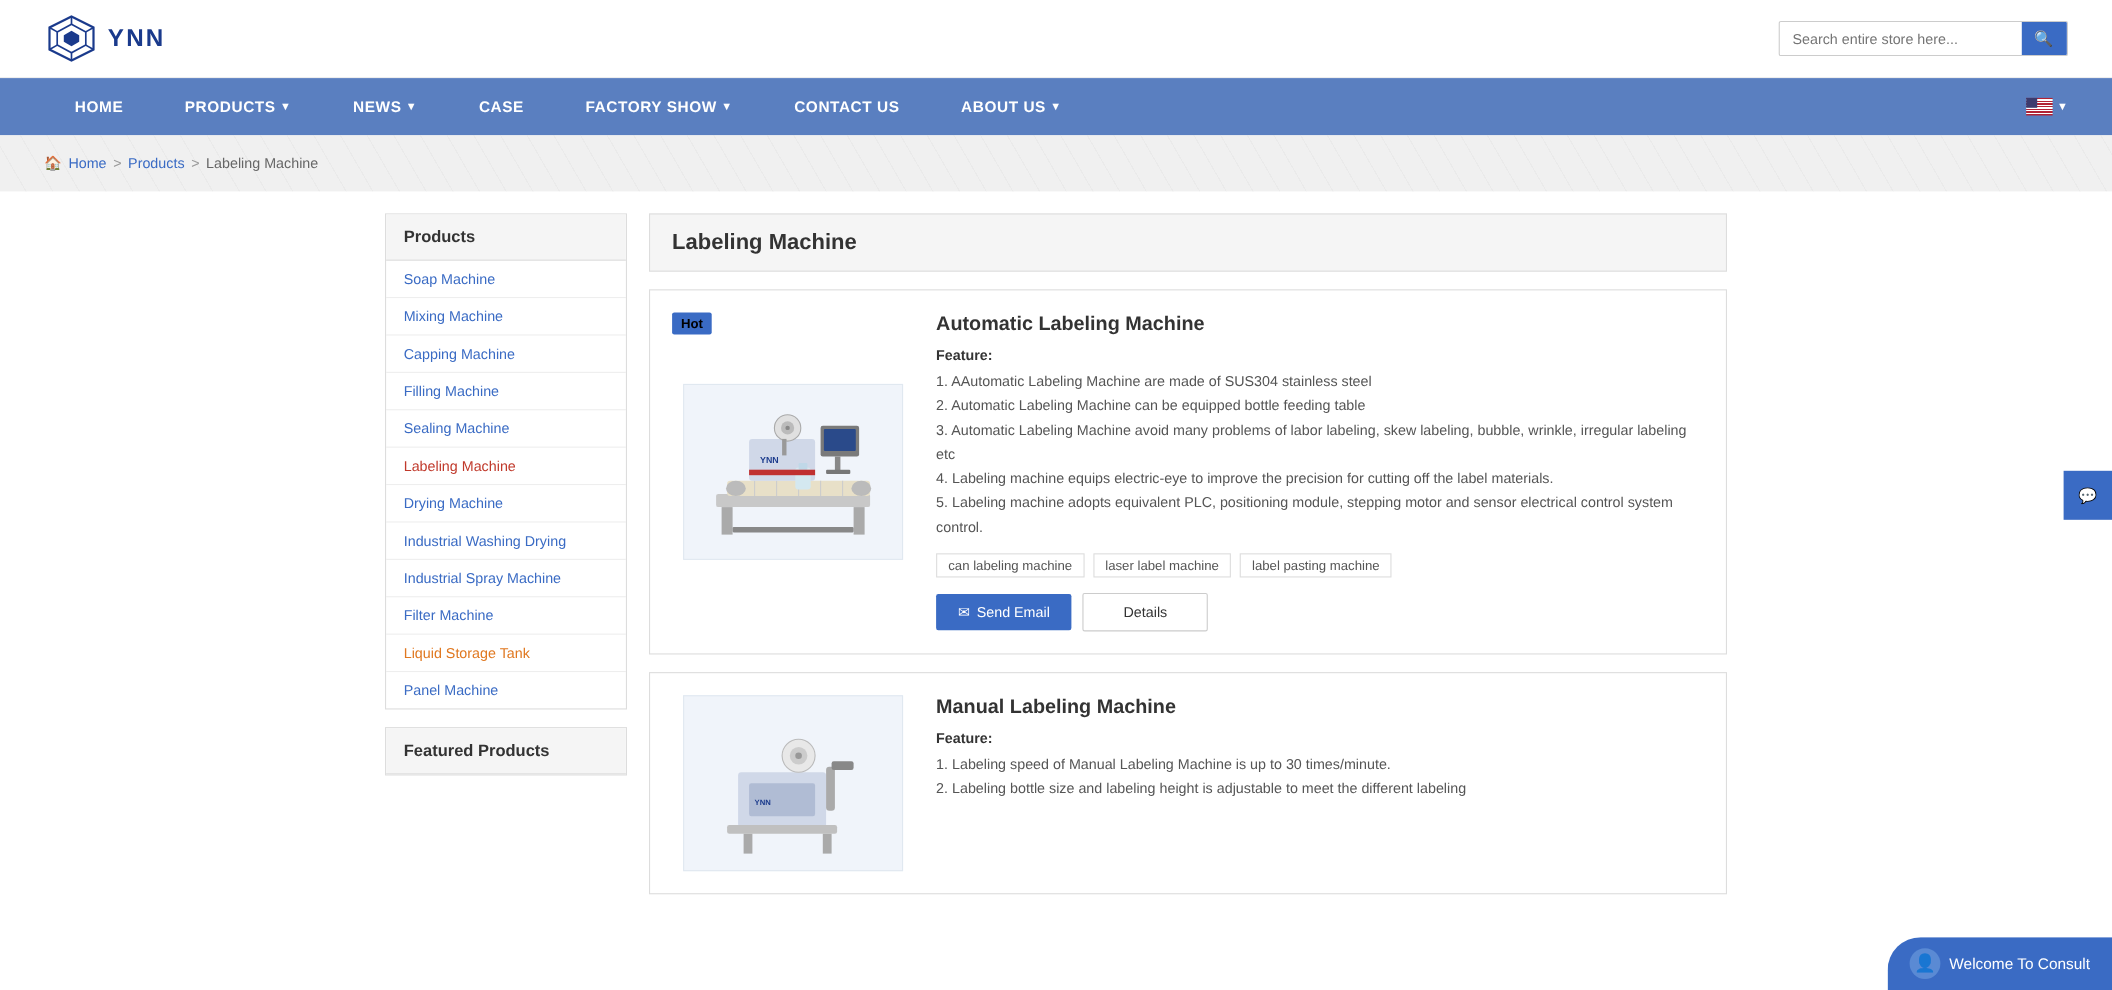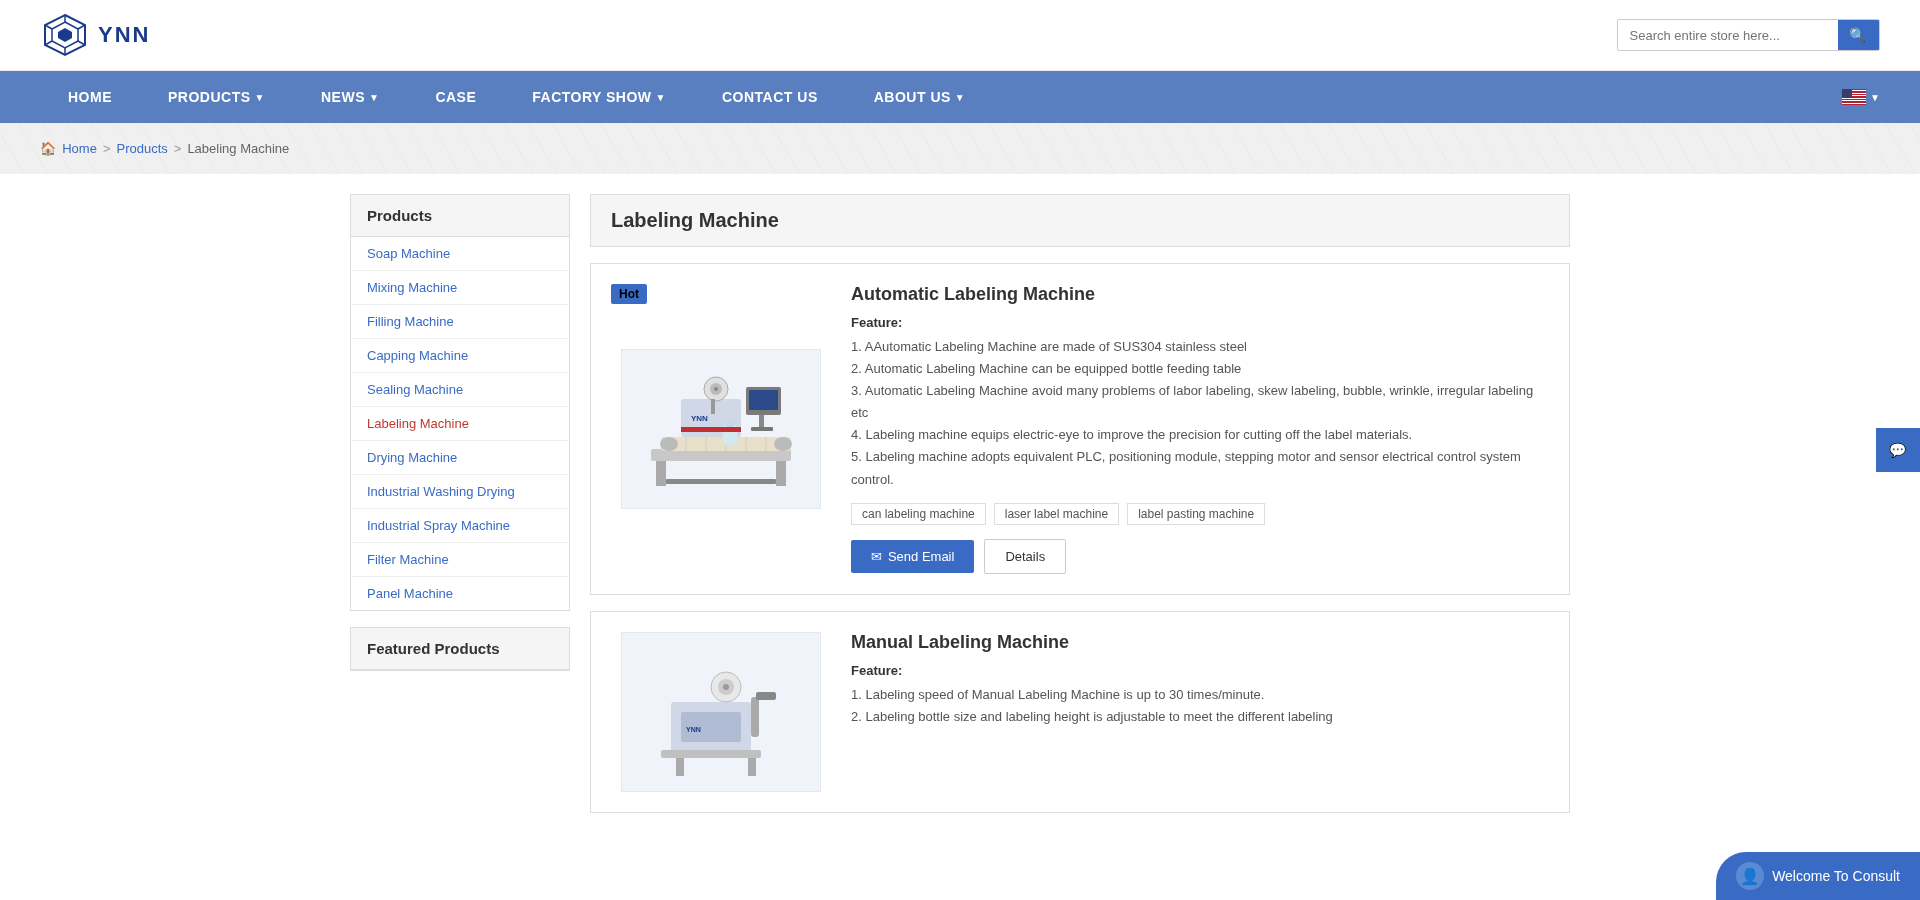--- a/index.html
+++ b/index.html
@@ -254,21 +254,21 @@
       cursor: pointer;
       display: flex;
       align-items: center;
       gap: 6px;
       border-radius: 2px;
     }
     .btn-details {
       background: #fff;
       color: #333;
       border: 1px solid #ccc;
-      padding: 9px 20px;
+      padding: 9px 36px;
       font-size: 13px;
       cursor: pointer;
       border-radius: 2px;
     }
 
     
     .chat-widget {
       position: fixed;
       right: 0;
       top: 50%;
@@ -410,42 +410,45 @@
     <div class="sidebar-section">
       <div class="sidebar-title">Products</div>
       <ul class="sidebar-list">
         <li>
             <a href="#">Soap Machine</a>
           </li>
         <li>
             <a href="#">Mixing Machine</a>
           </li>
         <li>
+            <a href="#">Capping Machine</a>
+          </li>
+        <li>
             <a href="#">Filling Machine</a>
           </li>
         <li>
-            <a href="#">Capping Machine</a>
-          </li>
-        <li>
             <a href="#">Sealing Machine</a>
           </li>
         <li>
             <a href="#" style="color:#c0392b;">Labeling Machine</a>
           </li>
         <li>
             <a href="#">Drying Machine</a>
           </li>
         <li>
             <a href="#">Industrial Washing Drying</a>
           </li>
         <li>
             <a href="#">Industrial Spray Machine</a>
           </li>
         <li>
             <a href="#">Filter Machine</a>
+          </li>
+        <li>
+            <a href="#" style="color:#e07820;">Liquid Storage Tank</a>
           </li>
         <li>
             <a href="#">Panel Machine</a>
           </li>
       </ul>
     </div>
     <div class="sidebar-section">
       <div class="sidebar-title">Featured Products</div>
     </div>
   </aside>

